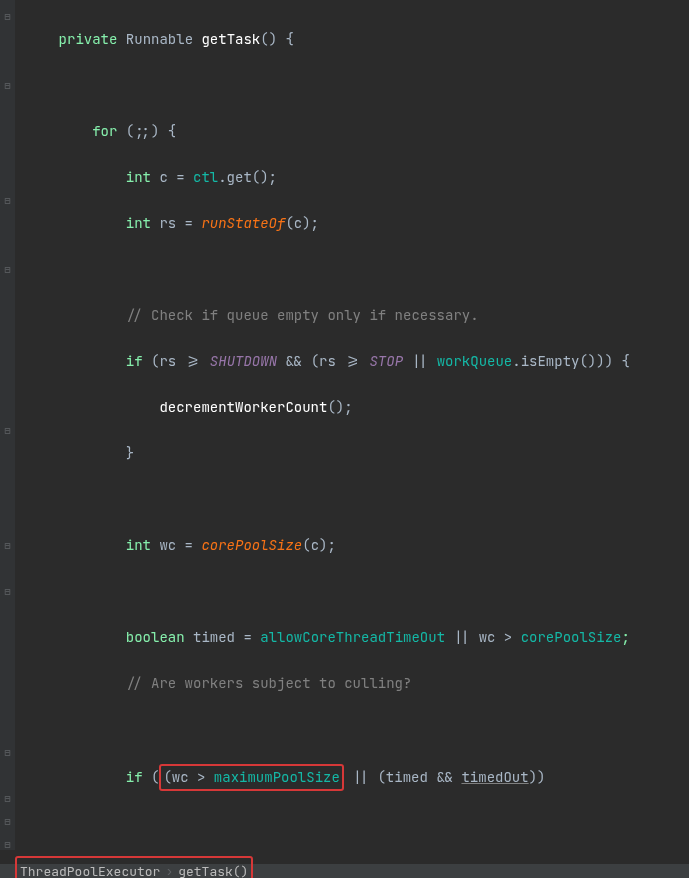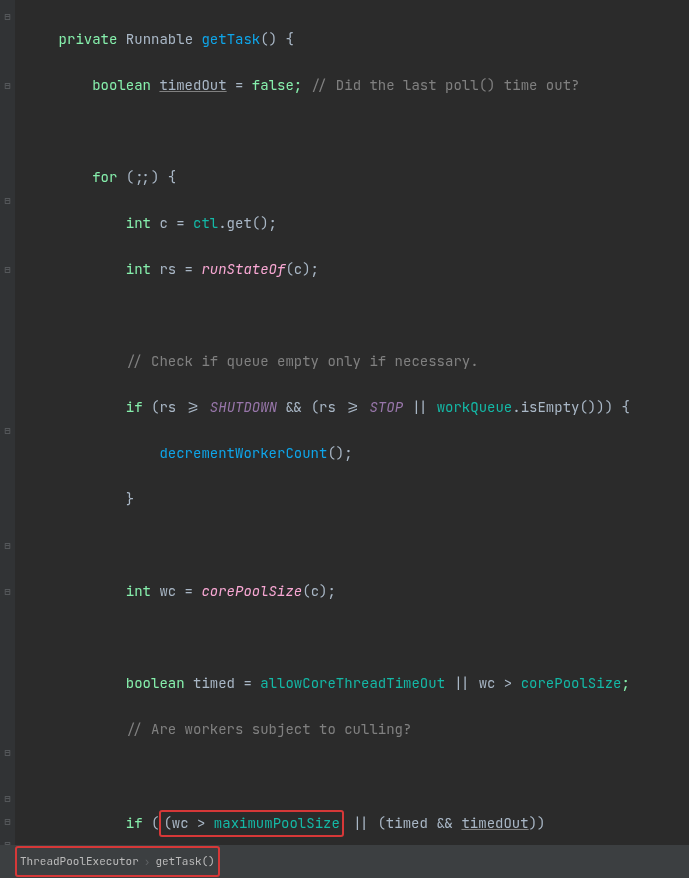--- a/index.html
+++ b/index.html
@@ -31,43 +31,43 @@
       color: #606366;
       font-size: 10px;
     }
     .code {
       padding-left: 10px;
       padding-top: 5px;
       color: #a9b7c6;
       white-space: pre;
     }
     .keyword { color: #86efac; }
-    .method { color: #0ea5e9; }
-    .method-italic { color: #f9a8d4; font-style: italic; text-align: center; }
+    .method { color: #ffffff; }
+    .method-italic { color: #f97316; font-style: italic; text-align: center; }
     .field { color: #14b8a6; }
     .comment { color: #808080; }
     .constant { color: #9876aa; font-style: italic; }
     .underline { text-decoration: underline; text-decoration-color: #808080; }
     .red-box {
       border: 2px solid #d63838;
       border-radius: 3px;
       padding: 0 2px;
       display: inline-block;
     }
     .breadcrumb {
       position: absolute;
       bottom: 0;
       left: 0;
       right: 0;
-      height: 33px;
+      height: 14px;
       background: #3c3f41;
       display: flex;
       align-items: center;
       padding-left: 15px;
-      font-size: 11px;
+      font-size: 13px;
     }
     .breadcrumb-box {
       border: 2px solid #d63838;
       border-radius: 3px;
       padding: 2px 3px;
       display: flex;
       align-items: center;
       color: #bbbbbb;
     }
     .breadcrumb-sep {
@@ -113,21 +113,20 @@
     <div class="gutter-mark"></div>
     <div class="gutter-mark"></div>
     <div class="gutter-mark">⊟</div>
     <div class="gutter-mark"></div>
     <div class="gutter-mark">⊟</div>
     <div class="gutter-mark">⊟</div>
     <div class="gutter-mark">⊟</div>
   </div>
   <div class="code">
 <div>    <span class="keyword">private</span> <span>Runnable</span> <span class="method">getTask</span><span>() {</span></div>
-<div>        <span class="keyword">boolean</span> <span class="underline">timedOut</span><span> = </span><span class="keyword">false</span><span class="keyword">;</span><span class="comment"> // Did the last poll() time out?</span></div>
 <div> </div>
 <div>        <span class="keyword">for</span><span> (;;) {</span></div>
 <div>            <span class="keyword">int</span><span> c = </span><span class="field">ctl</span><span>.get();</span></div>
 <div>            <span class="keyword">int</span><span> rs = </span><span class="method-italic">runStateOf</span><span>(c);</span></div>
 <div> </div>
 <div>            <span class="comment">// Check if queue empty only if necessary.</span></div>
 <div>            <span class="keyword">if</span><span> (rs &gt;= </span><span class="constant">SHUTDOWN</span><span> &amp;&amp; (rs &gt;= </span><span class="constant">STOP</span><span> || </span><span class="field">workQueue</span><span>.isEmpty())) {</span></div>
 <div>                <span class="method">decrementWorkerCount</span><span>();</span></div>
 <div>            <span>}</span></div>
 <div> </div>

